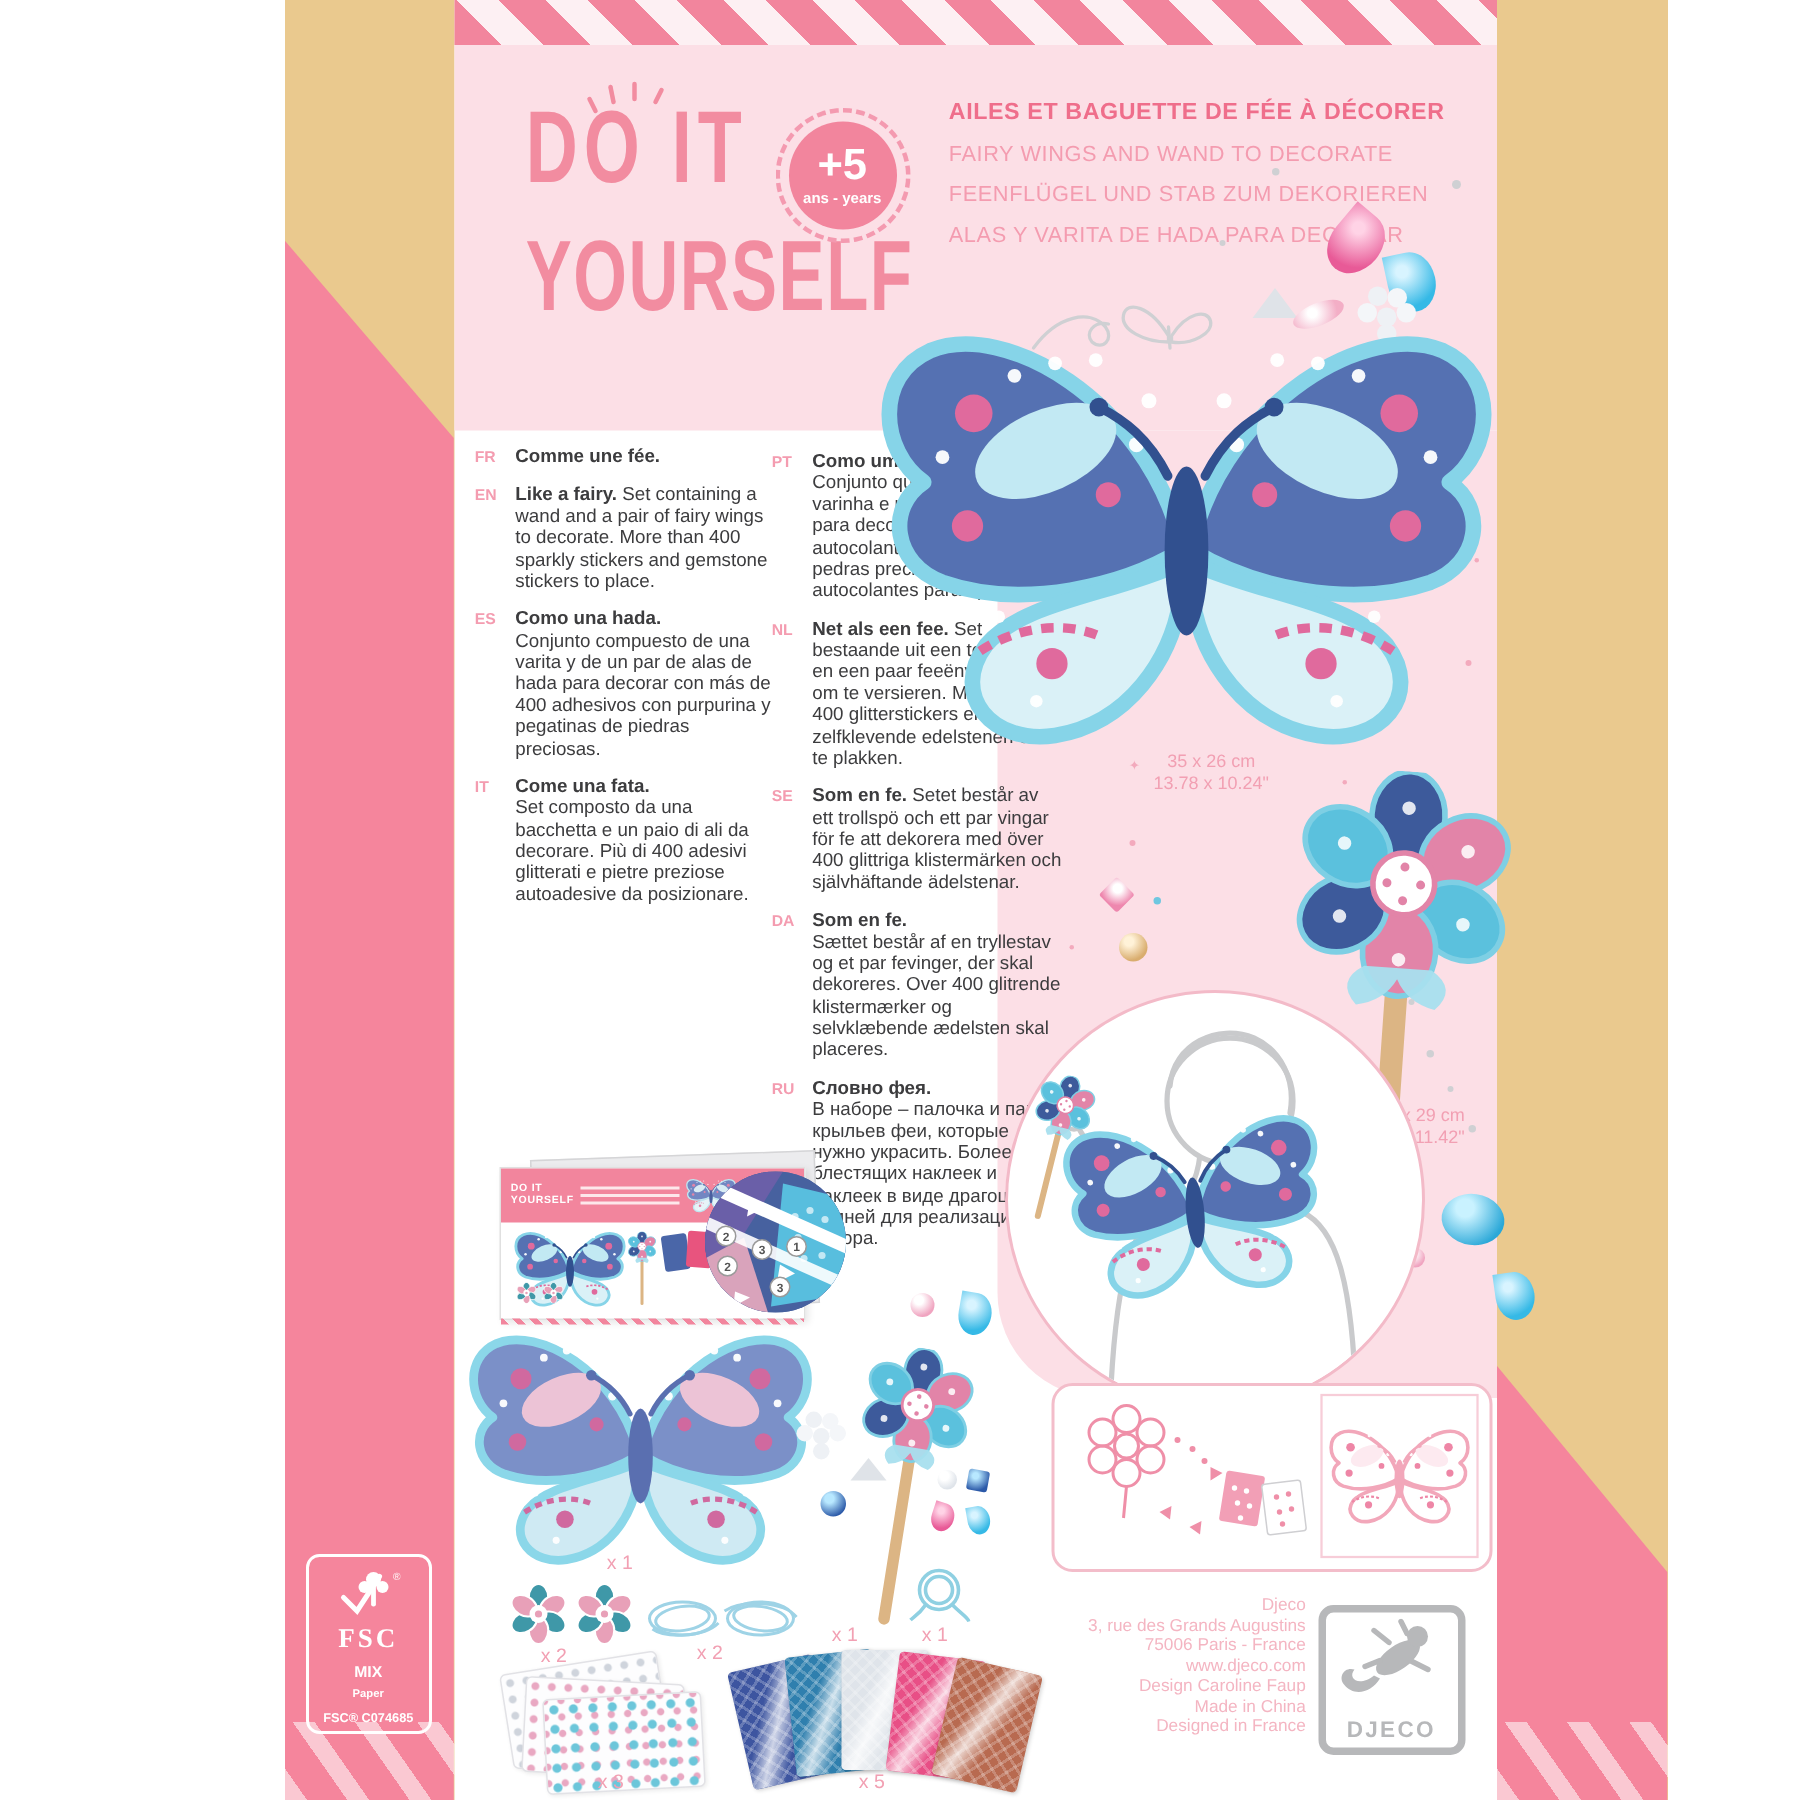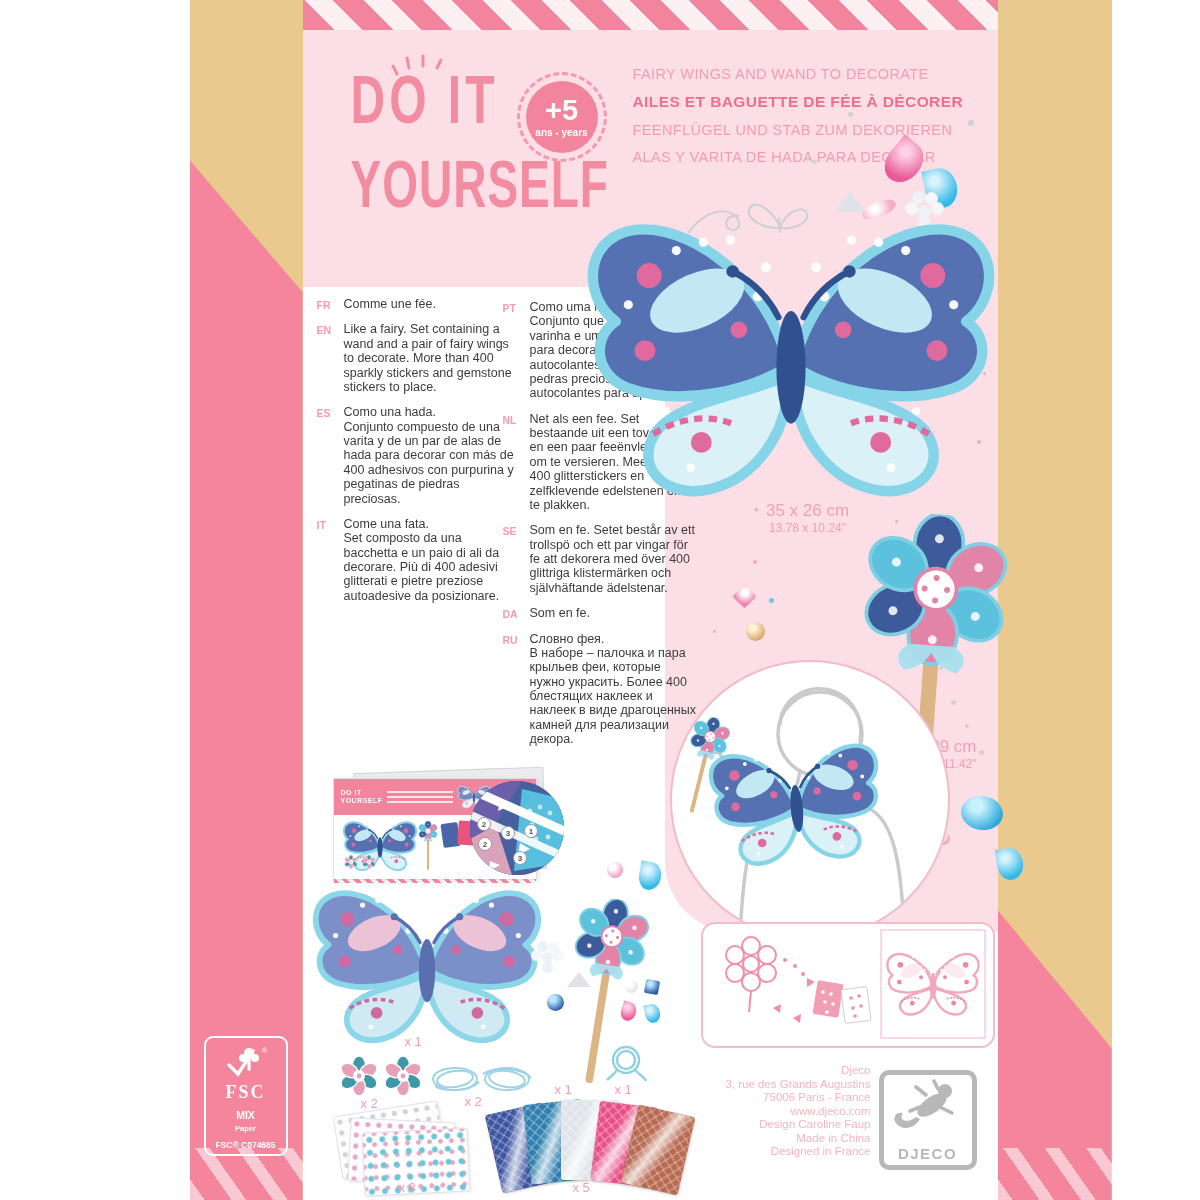--- a/index.html
+++ b/index.html
@@ -30,30 +30,30 @@
      align-items:center;justify-content:center;line-height:1;}
   .badge .plus{font-size:29px;font-weight:bold;}
   .badge .unit{font-size:10px;font-weight:bold;margin-top:3px;}
   .titles{left:580px;top:66px;width:362px;}
   .titles .t{display:block;letter-spacing:.4px;margin-bottom:11px;white-space:nowrap;}
   .titles .t-fr{color:#ef6e8b;font-weight:bold;font-size:15.5px;}
   .titles .t-sub{color:#f49cb0;font-size:14.5px;}
   
   .col{display:flex;flex-direction:column;gap:11px;}
   .col1{left:264px;top:297px;width:198px;}
-  .col2{left:450px;top:300px;width:194px;justify-content:space-between;}
+  .col2{left:462px;top:300px;width:194px;justify-content:space-between;}
   .desc{display:flex;}
   .desc .code{flex:none;width:27px;color:#f49cb0;font-weight:bold;font-size:10.5px;padding-top:2px;}
   .desc .body{font-size:12.5px;line-height:1.15;color:#3c3c3e;}
-  .lead{font-weight:normal;}
+  .lead{font-weight:bold;}
   .lead.inline::after{content:" ";}
   .lead.block{display:block;}
   
   .dim{color:#f2a0b3;line-height:1.25;}
-  .dim .cm{font-size:17px;}
+  .dim .cm{font-size:12px;}
   .dim .in{font-size:12px;}
   .dim-wings{left:660px;top:500px;width:190px;text-align:center;}
   .dim-wand{left:790px;top:736px;width:134px;text-align:right;}
   .qty{position:absolute;color:#f2a0b3;font-size:13px;}
   
   .company{left:628px;top:1064px;width:190px;text-align:right;color:#f4b5c2;font-size:11.5px;line-height:1.18;}
   .djeco-box{left:826px;top:1070px;width:88px;height:90px;border:5px solid #b7b8ba;border-radius:10px;
      display:flex;flex-direction:column;align-items:center;justify-content:flex-end;}
   .djeco-box .wordmark{color:#b7b8ba;font-weight:bold;font-size:15px;letter-spacing:1.5px;margin-bottom:3px;}
   .fsc{left:151px;top:1036px;width:80px;height:116px;border:2px solid #fff;border-radius:9px;color:#fff;
@@ -216,22 +216,22 @@
   </svg>
 
   <div class="abs badge-outer">
     <div class="badge">
       <span class="plus">+5</span>
       <span class="unit">ans - years</span>
     </div>
   </div>
 
   <div class="abs titles">
+    <span class="t t-fr">AILES ET BAGUETTE DE FÉE À DÉCORER</span>
     <span class="t t-sub">FAIRY WINGS AND WAND TO DECORATE</span>
-    <span class="t t-fr">AILES ET BAGUETTE DE FÉE À DÉCORER</span>
     <span class="t t-sub">FEENFLÜGEL UND STAB ZUM DEKORIEREN</span>
     <span class="t t-sub">ALAS Y VARITA DE HADA PARA DECORAR</span>
   </div>
 
   <svg class="abs" style="left:630px;top:188px;width:140px;height:60px" viewBox="0 0 140 60">
     <g fill="none" stroke="#cfd0d3" stroke-width="2.2" stroke-linecap="round">
       <path d="M6,44 C22,22 44,18 54,30 C60,38 52,46 45,40 C40,34 46,26 56,28"></path>
       <path d="M96,36 C84,16 68,12 66,22 C64,32 80,40 96,40 Z"></path>
       <path d="M98,36 C108,20 122,18 124,26 C126,34 112,42 98,40 Z"></path>
       <line x1="96" y1="30" x2="97" y2="44"></line>
@@ -273,21 +273,21 @@
     <div class="desc">
       <span class="code">NL</span>
       <div class="body"><b class="lead inline">Net als een fee.</b><span>Set bestaande uit een toverstaf en een paar feeënvleugels om te versieren. Meer dan 400 glitterstickers en zelfklevende edelstenen om te plakken.</span></div>
     </div>
     <div class="desc">
       <span class="code">SE</span>
       <div class="body"><b class="lead inline">Som en fe.</b><span>Setet består av ett trollspö och ett par vingar för fe att dekorera med över 400 glittriga klistermärken och självhäftande ädelstenar.</span></div>
     </div>
     <div class="desc">
       <span class="code">DA</span>
-      <div class="body"><b class="lead block">Som en fe.</b></div>
+      <div class="body"><b class="lead block">Som en fe.</b><span>Sættet består af en tryllestav og et par fevinger, der skal dekoreres. Over 400 glitrende klistermærker og selvklæbende ædelsten skal placeres.</span></div>
     </div>
     <div class="desc">
       <span class="code">RU</span>
       <div class="body"><b class="lead block">Словно фея.</b><span>В наборе – палочка и пара крыльев феи, которые нужно украсить. Более 400 блестящих наклеек и наклеек в виде драгоценных камней для реализации декора.</span></div>
     </div>
   </div>
 
   <div class="dot" style="left:652px;top:318px;width:4px;height:4px"></div>
   <div class="dot" style="left:700px;top:300px;width:3px;height:3px"></div>
   <div class="dot" style="left:748px;top:334px;width:3px;height:3px"></div>

